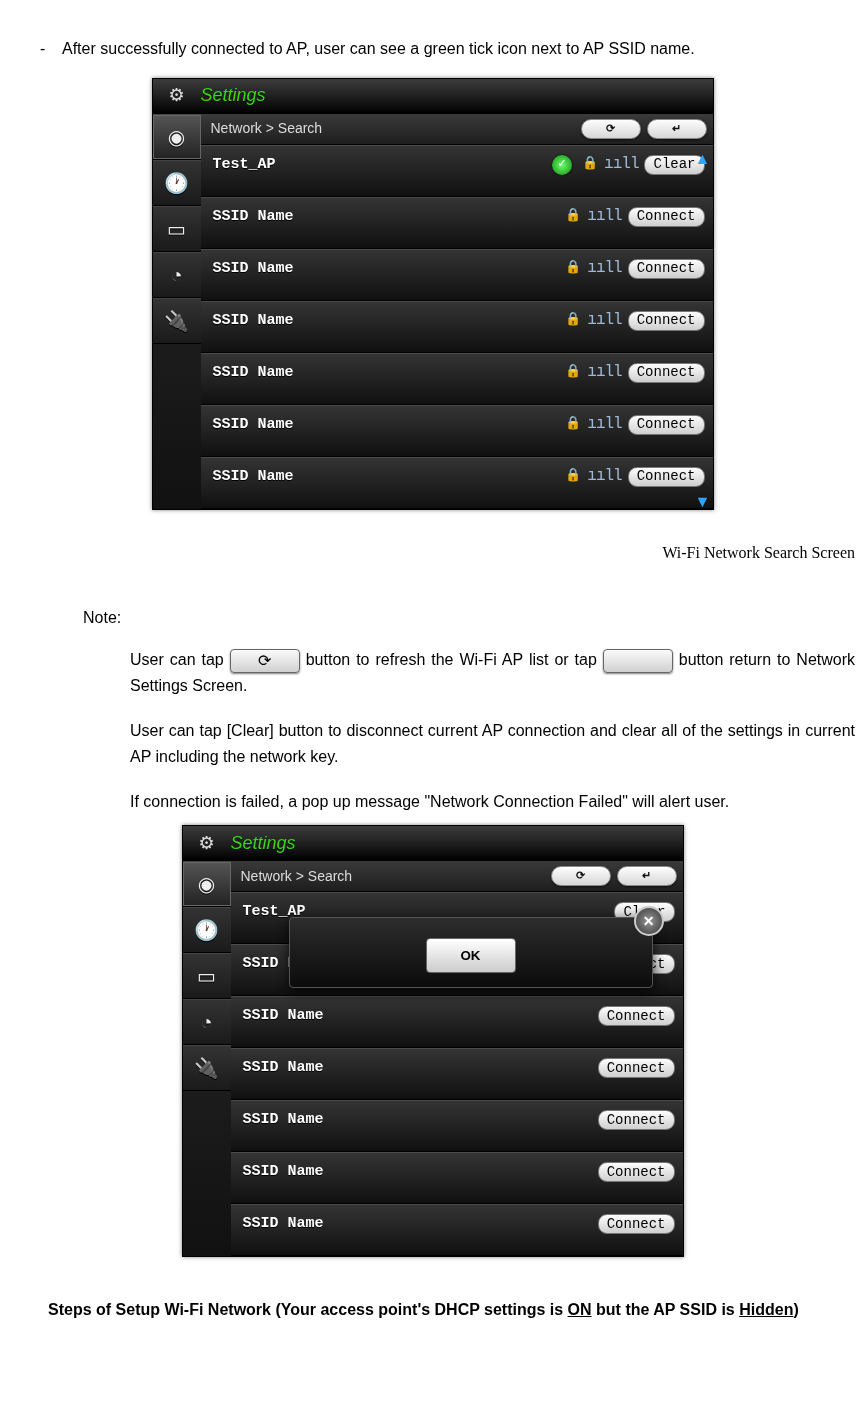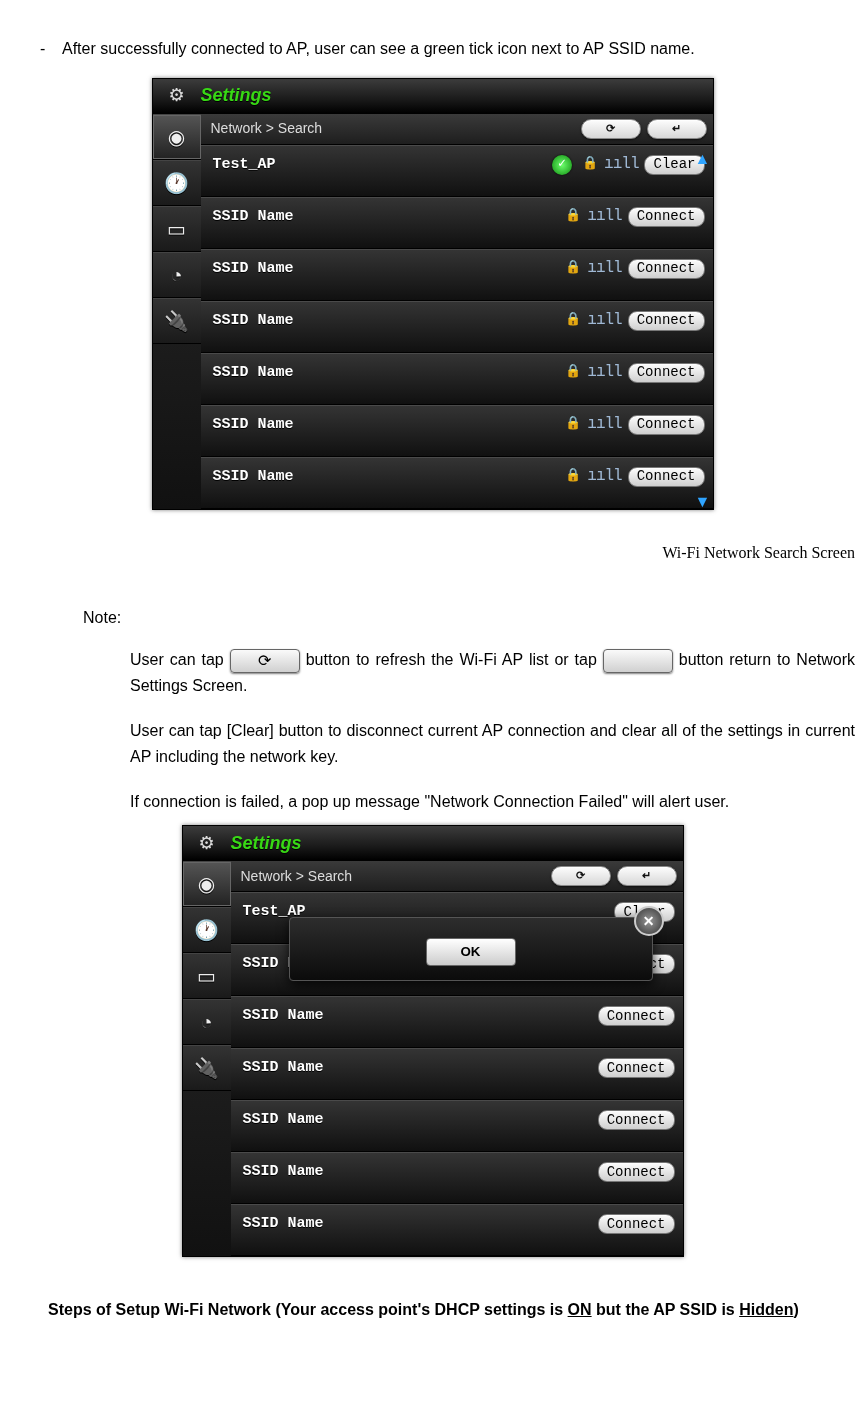--- a/index.html
+++ b/index.html
@@ -29,21 +29,21 @@
     position: relative;
     font-family: Arial, sans-serif;
     overflow:hidden;
   }
   .dev-header {
     display:flex; align-items:center; height:34px;
     background: linear-gradient(#3c3c3c,#1a1a1a 60%,#000);
     border-bottom:1px solid #000;
   }
   .gear { width:48px; text-align:center; color:#ddd; font-size:18px; }
-  .dev-title { color:#38d815; font-weight:bold; font-style:italic; font-size:18px; text-shadow:0 1px 0 #000; }
+  .dev-title { color:#38d815; font-weight:normal; font-style:italic; font-size:18px; text-shadow:0 1px 0 #000; }
   .dev-body { display:flex; }
   .sidebar {
     width:48px; background:linear-gradient(#2b2b2b,#111);
     display:flex; flex-direction:column;
   }
   .sb-item {
     height:44px; border-top:1px solid #444; border-bottom:1px solid #000;
     display:flex; align-items:center; justify-content:center;
     background:linear-gradient(#333,#1a1a1a);
   }
@@ -124,21 +124,21 @@
   .info-circ {
     width:38px;height:38px;border-radius:50%;
     background:radial-gradient(#888,#444);
     display:flex;align-items:center;justify-content:center;
     font-family: Georgia, serif; font-style:italic; font-size:22px; color:#eee;
   }
   .modal-ok {
     display:block; margin:0 auto;
     background:linear-gradient(#fff,#ccc); color:#000;
     border:1px solid #666; border-radius:4px;
-    width:90px; height:28px; font-weight:bold;
+    width:90px; height:35px; font-weight:bold;
   }
   .justify{text-align:justify;}
 </style>
 </head>
 <body>
 
 <p class="bullet-line">
   <span class="dash">-</span><span>After successfully connected to AP, user can see a green tick icon next to AP SSID name.</span>
 </p>
 

